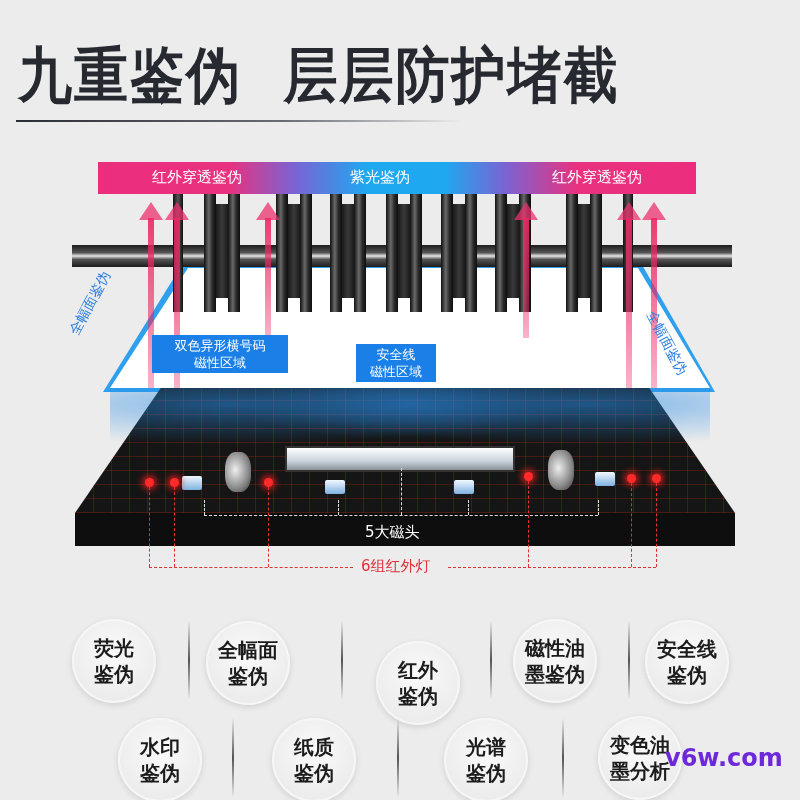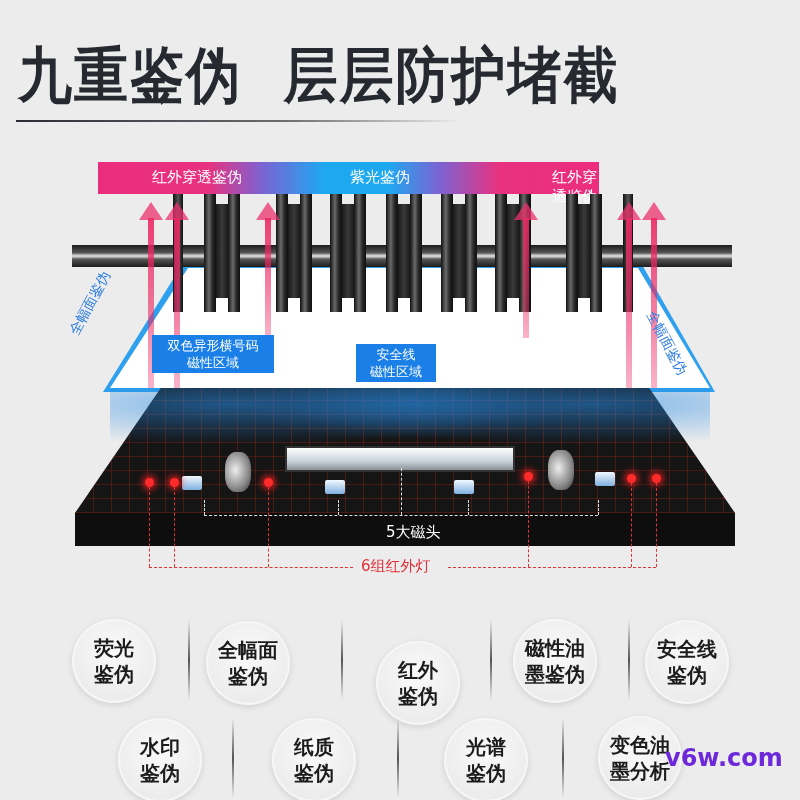--- a/index.html
+++ b/index.html
@@ -14,21 +14,21 @@
     font-size: 54px; font-weight: bold; color: #262a30;
     letter-spacing: 2px; white-space: pre;
     transform: scaleY(1.12); transform-origin: left top;
   }
   .title-rule {
     position: absolute; left: 16px; top: 120px; width: 446px; height: 2px;
     background: linear-gradient(90deg, #2a2d33 0%, #6a6c70 60%, rgba(236,236,236,0) 100%);
   }
   
   .banner {
-    position: absolute; left: 98px; top: 162px; width: 501px; height: 32px;
+    position: absolute; left: 98px; top: 162px; width: 598px; height: 32px;
     background: linear-gradient(90deg, #ec2d7d 0%, #e8327f 22%, #7a64d4 33%, #1ea8f0 45%, #1ea8f0 58%, #7a64d4 68%, #e8327f 80%, #ec2d7d 100%);
     color: #fff; font-size: 15px; padding-left: 12px;
   }
   .banner span { position: absolute; top: 6px; }
   
   .shaft {
     position: absolute; left: 72px; top: 245px; width: 660px; height: 22px;
     background: linear-gradient(180deg, #1c1c1c 0%, #555 35%, #e6e6e6 50%, #555 65%, #1c1c1c 100%);
   }
   .plate {
@@ -108,21 +108,21 @@
   }
   .led {
     position: absolute; width: 9px; height: 9px; border-radius: 50%;
     background: #ff2a2a; box-shadow: 0 0 6px 3px rgba(255,30,30,0.7);
   }
   .dash-v { position: absolute; border-left: 1px dashed #d33; }
   .dash-h { position: absolute; border-top: 1px dashed #d33; }
   .wdash-v { position: absolute; border-left: 1px dashed #ddd; }
   .wdash-h { position: absolute; border-top: 1px dashed #ddd; }
   .lbl-heads {
-    position: absolute; left: 365px; top: 523px; color: #fff; font-size: 15px; margin-left: 21px;
+    position: absolute; left: 365px; top: 523px; color: #fff; font-size: 15px;
   }
   .lbl-ir {
     position: absolute; left: 361px; top: 557px; color: #e0303a; font-size: 15px;
   }
   
   .feat {
     position: absolute; width: 84px; height: 84px; border-radius: 50%;
     background: radial-gradient(circle at 50% 40%, #fafafa, #ececec 70%);
     box-shadow: 0 2px 6px rgba(0,0,0,0.12), inset 0 0 0 2px #f6f6f6;
     display: flex; align-items: center; justify-content: center;
@@ -193,21 +193,21 @@
 <div class="ir-arrow" style="left:514px;top:202px"></div>
 <div class="ir-beam" style="left:523px;top:218px;height:120px"></div>
 <div class="ir-arrow" style="left:617px;top:202px"></div>
 <div class="ir-beam" style="left:626px;top:218px;height:170px"></div>
 <div class="ir-arrow" style="left:642px;top:202px"></div>
 <div class="ir-beam" style="left:651px;top:218px;height:170px"></div>
 
 <div class="side-label" style="left:66px;top:330px;transform:rotate(-62deg);transform-origin:left top">全幅面鉴伪</div>
 <div class="side-label" style="left:658px;top:308px;transform:rotate(62deg);transform-origin:left top">全幅面鉴伪</div>
 
-<div class="zone" style="left:152px;top:335px;width:122px">
+<div class="zone" style="left:152px;top:335px;width:136px">
   <div>双色异形横号码</div>
   <div>磁性区域</div>
 </div>
 <div class="zone" style="left:356px;top:344px;width:80px">
   <div>安全线</div>
   <div>磁性区域</div>
 </div>
 
 <div class="base-top"></div>
 <div class="glow"></div>

